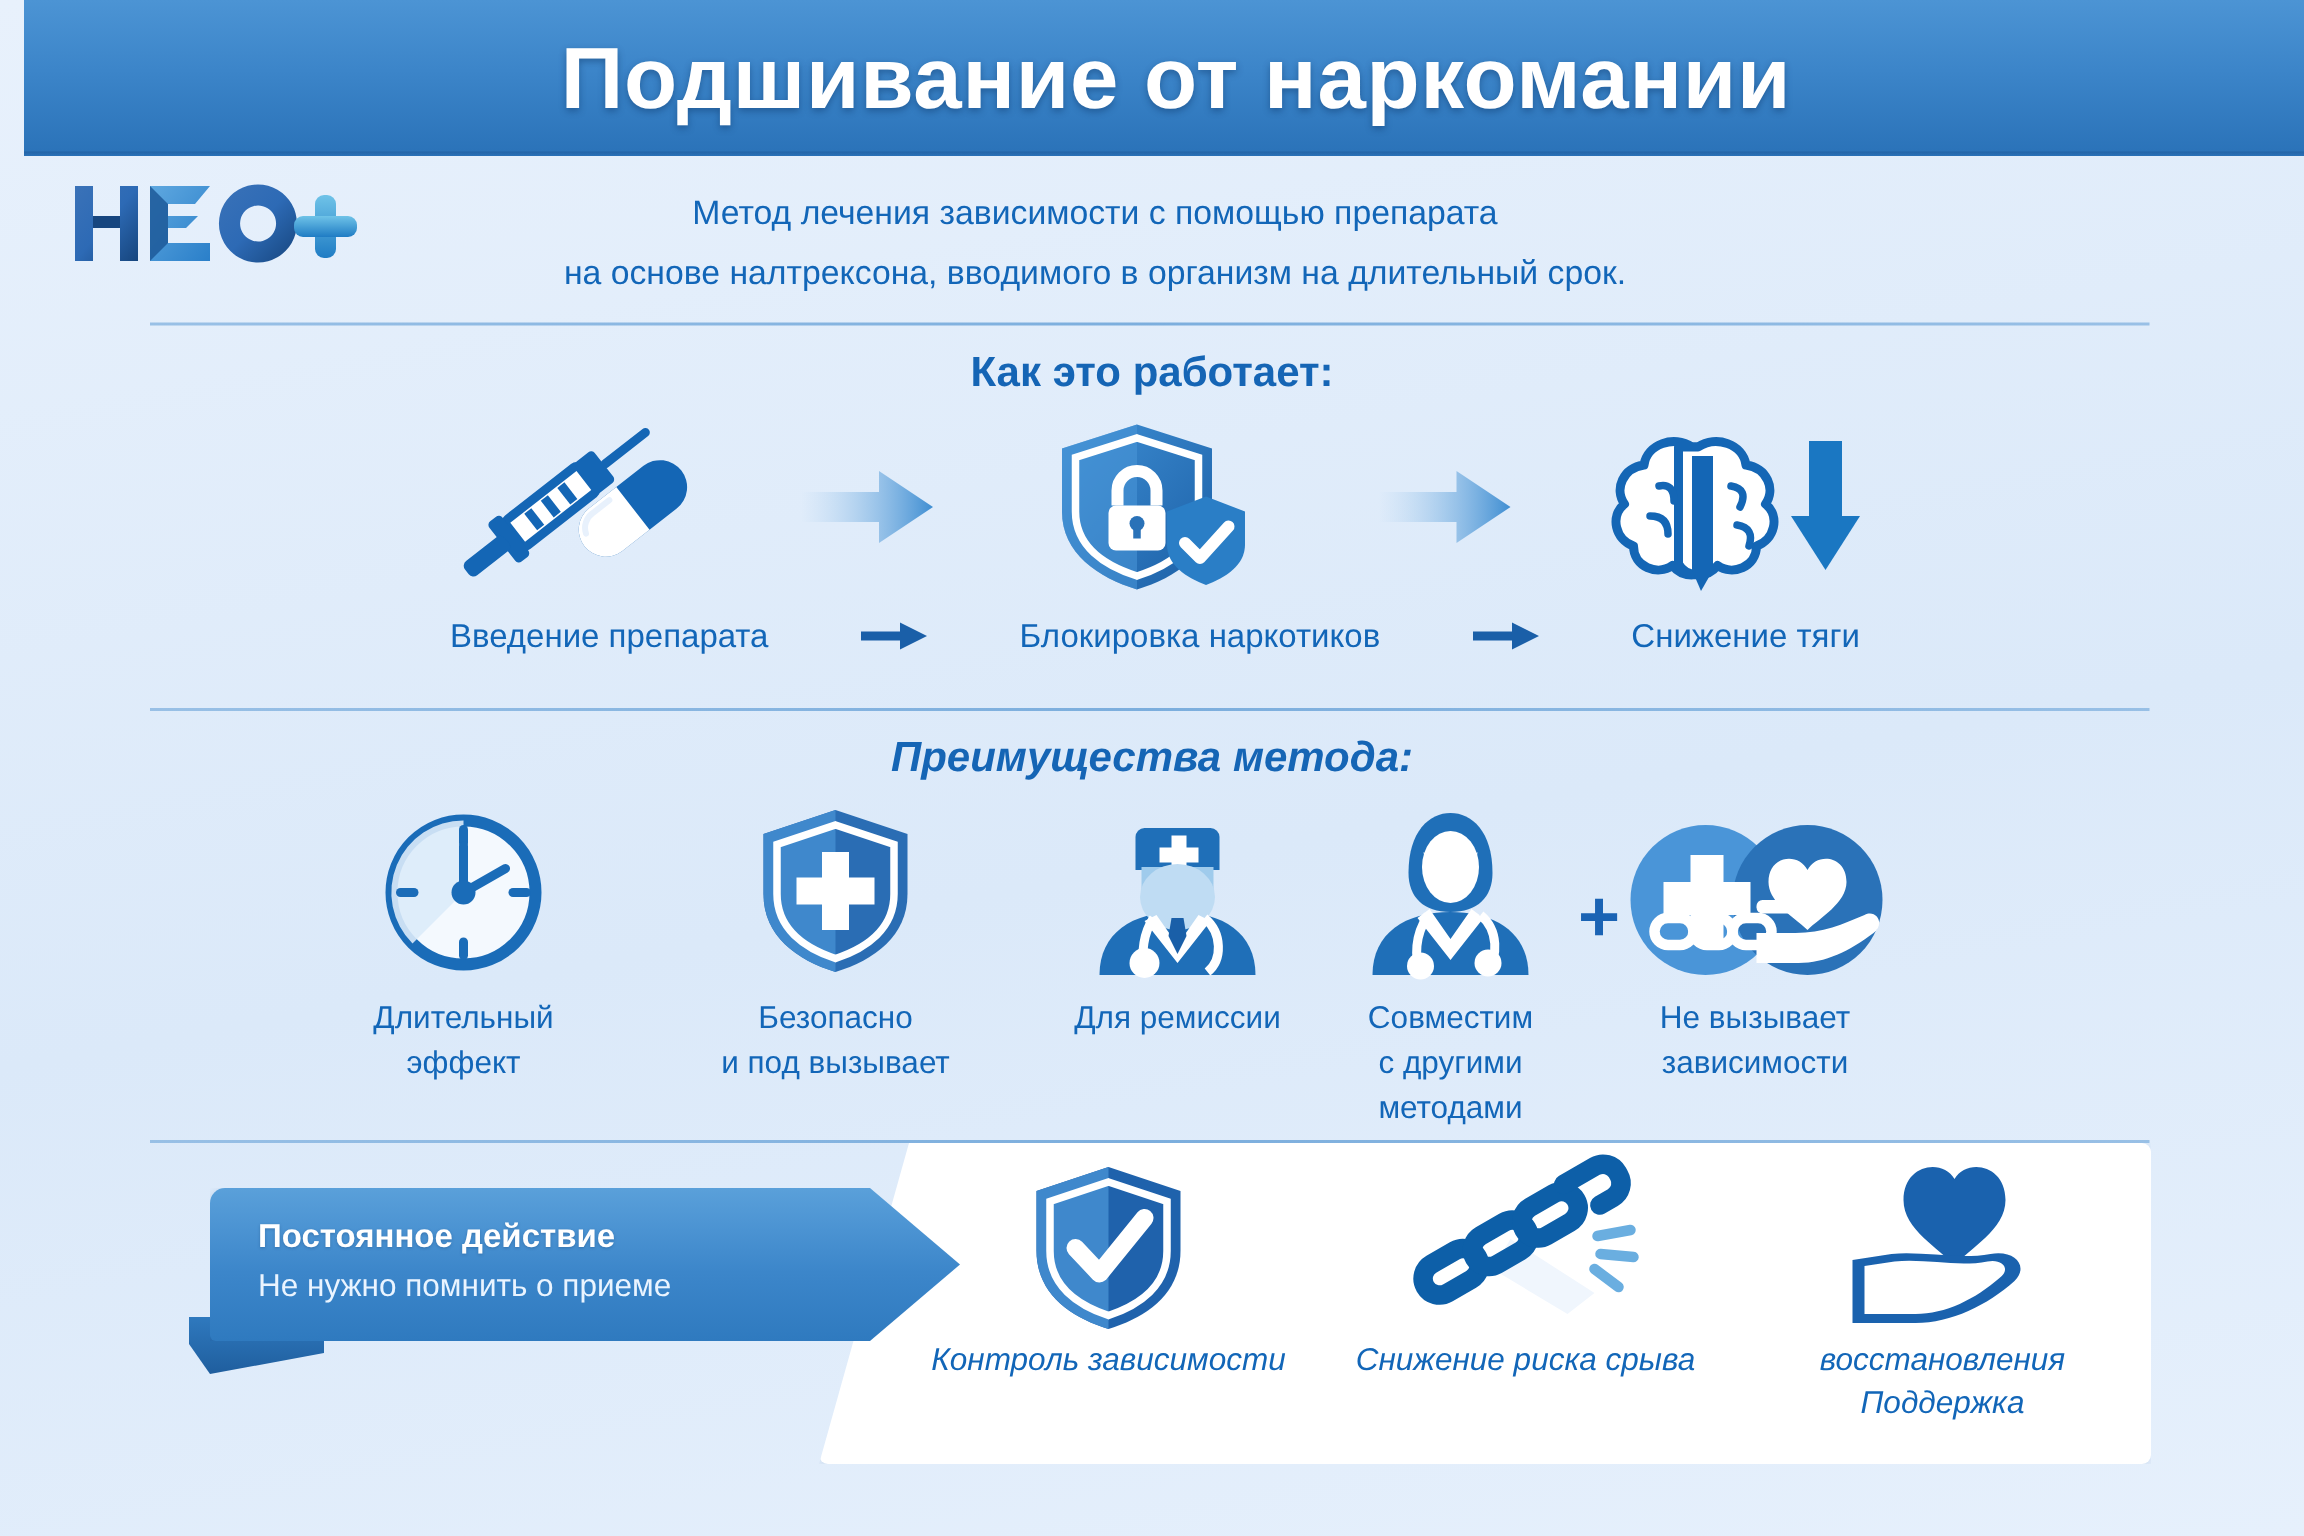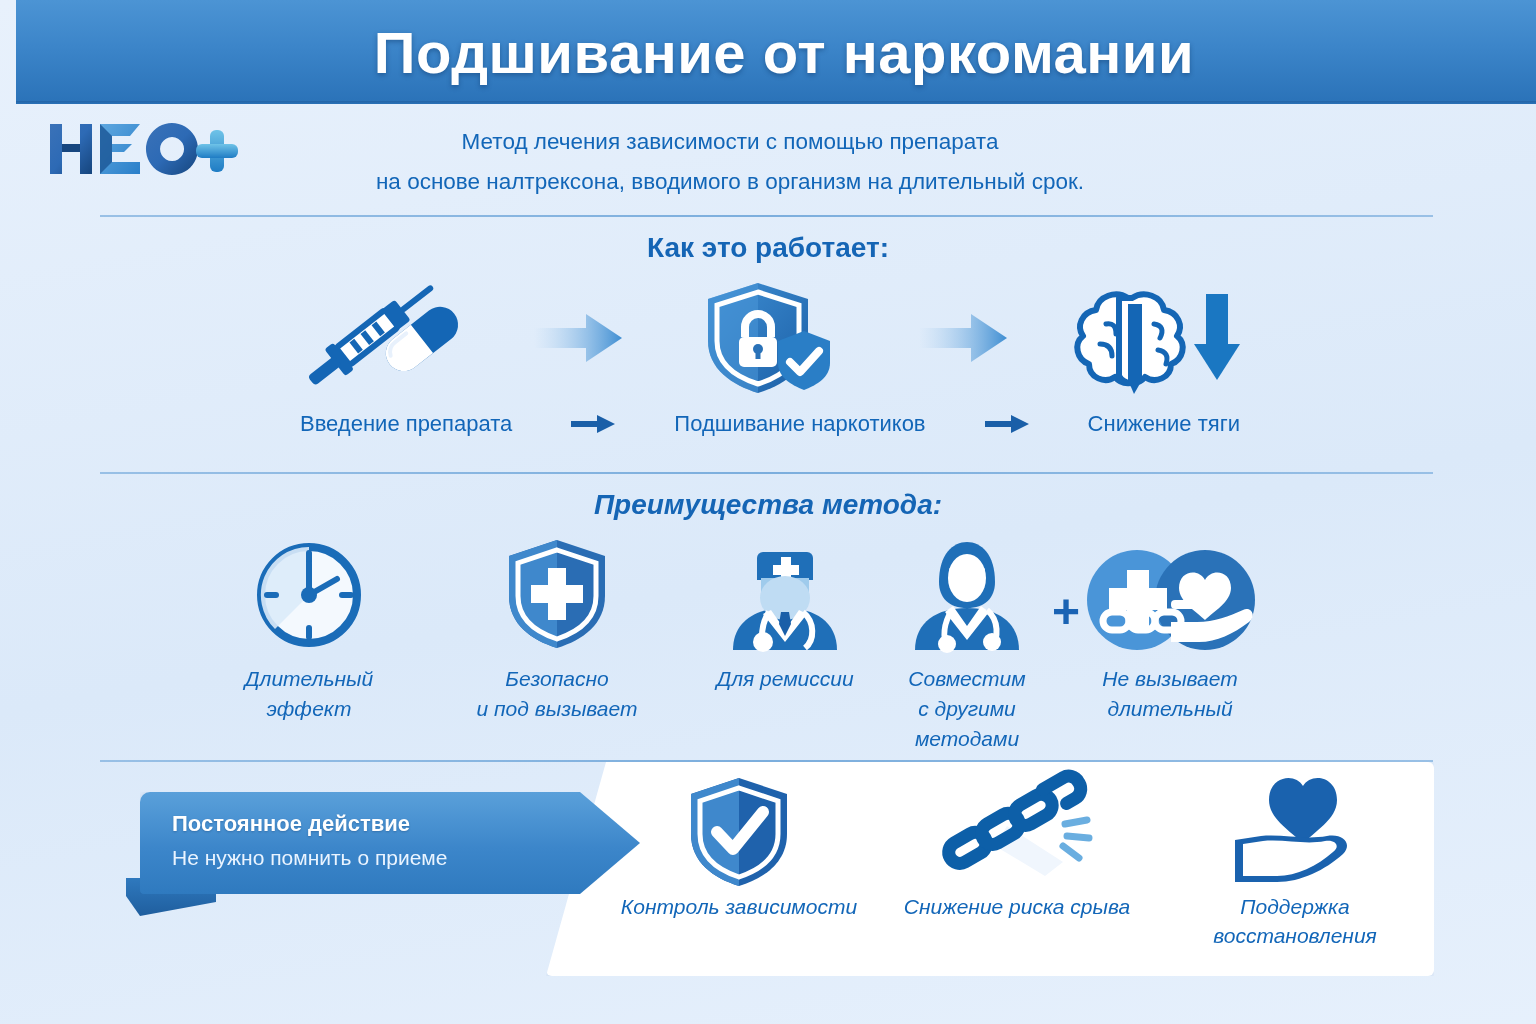--- a/index.html
+++ b/index.html
@@ -44,21 +44,21 @@
             display:flex;align-items:center;justify-content:space-between;}
   .flow-icon{width:170px;height:120px;display:flex;align-items:center;justify-content:center;}
   .flow-arrow{width:90px;height:60px;display:flex;align-items:center;justify-content:center;}
   .flow-labels{position:absolute;left:300px;top:126px;width:940px;height:40px;
                display:flex;align-items:center;justify-content:space-between;}
   .flow-label{color:#1266b8;font-size:22px;text-align:center;white-space:nowrap;}
   .lbl-arrow{width:54px;display:flex;align-items:center;justify-content:center;}
 
   
   .benefits{position:absolute;left:190px;top:540px;width:1170px;height:200px;}
-  .ben{position:absolute;top:0;width:190px;text-align:center;font-style:italic;}
+  .ben{position:absolute;top:0;width:190px;text-align:center;}
   .ben .bi{height:110px;display:flex;align-items:flex-end;justify-content:center;}
   .ben .bt{margin-top:14px;color:#1266b8;font-size:21px;line-height:30px;}
   #ben0{left:24px;} #ben1{left:272px;} #ben2{left:500px;}
   #ben3{left:682px;} #ben4{left:885px;}
   .plus-sign{position:absolute;left:862px;top:48px;color:#1a63b4;
              font-size:48px;font-weight:bold;line-height:1;}
 
   
   .panel{position:absolute;left:546px;top:762px;width:888px;height:214px;
          background:#ffffff;border-radius:6px;
@@ -229,21 +229,21 @@
 
     </div>
 
     <div class="flow-labels">
       <div class="flow-label">Введение препарата</div>
       <div class="lbl-arrow">
         <svg width="44" height="20" viewBox="0 0 44 20">
           <polygon points="0,7 26,7 26,1 44,10 26,19 26,13 0,13" fill="#1a5fa8"></polygon>
         </svg>
       </div>
-      <div class="flow-label">Подшивание наркотиков</div>
+      <div class="flow-label">Блокировка наркотиков</div>
       <div class="lbl-arrow">
         <svg width="44" height="20" viewBox="0 0 44 20">
           <polygon points="0,7 26,7 26,1 44,10 26,19 26,13 0,13" fill="#1a5fa8"></polygon>
         </svg>
       </div>
       <div class="flow-label">Снижение тяги</div>
     </div>
   </div>
 
   <div class="divider" id="div2"></div>
@@ -338,21 +338,21 @@
             <rect x="54" y="68" width="26" height="18" rx="9"></rect>
             <rect x="80" y="68" width="26" height="18" rx="9"></rect>
           </g>
           <rect x="96" y="56" width="26" height="9" rx="4" fill="#ffffff"></rect>
           <path d="M130,36 C124,24 104,26 104,44 C104,58 122,68 130,76 C138,68 156,58 156,44 C156,26 136,24 130,36 Z" fill="#ffffff"></path>
           <path d="M96,78 L122,78 C140,78 154,72 168,66 C176,62 182,72 174,78 C158,90 142,98 124,98 L96,98 Z" fill="#ffffff"></path>
         </svg>
       </div>
       <div class="bt">
         <div>Не вызывает</div>
-        <div>длительный</div>
+        <div>зависимости</div>
       </div>
     </div>
   </div>
 
   <div class="divider" id="div3"></div>
 
   <div class="panel"></div>
 
   <div class="panel-items">
 
@@ -394,22 +394,22 @@
 
     <div class="pitem">
       <div class="pi">
         <svg width="140" height="108" viewBox="0 0 140 108">
           <path d="M78,8 C70,-6 44,-2 44,22 C44,42 68,54 78,66 C88,54 112,42 112,22 C112,-2 86,-6 78,8 Z" fill="#1a62ae"></path>
           <path d="M10,62 L36,58 C58,56 80,62 102,58 C118,55 128,66 118,76 C100,92 76,104 52,104 L10,104 Z" fill="#1a62ae"></path>
           <path d="M18,66 L38,63 C60,61 80,67 100,63 C110,61 116,68 108,74 C92,88 72,98 52,98 L18,98 Z" fill="#ffffff"></path>
         </svg>
       </div>
       <div class="pt">
+        <div>восстановления</div>
         <div>Поддержка</div>
-        <div>восстановления</div>
       </div>
     </div>
   </div>
 
   <div class="ribbon-tail"></div>
   <div class="ribbon"></div>
   <div class="ribbon-txt">
     <div class="rb-title">Постоянное действие</div>
     <div class="rb-sub">Не нужно помнить о приеме</div>
   </div>

